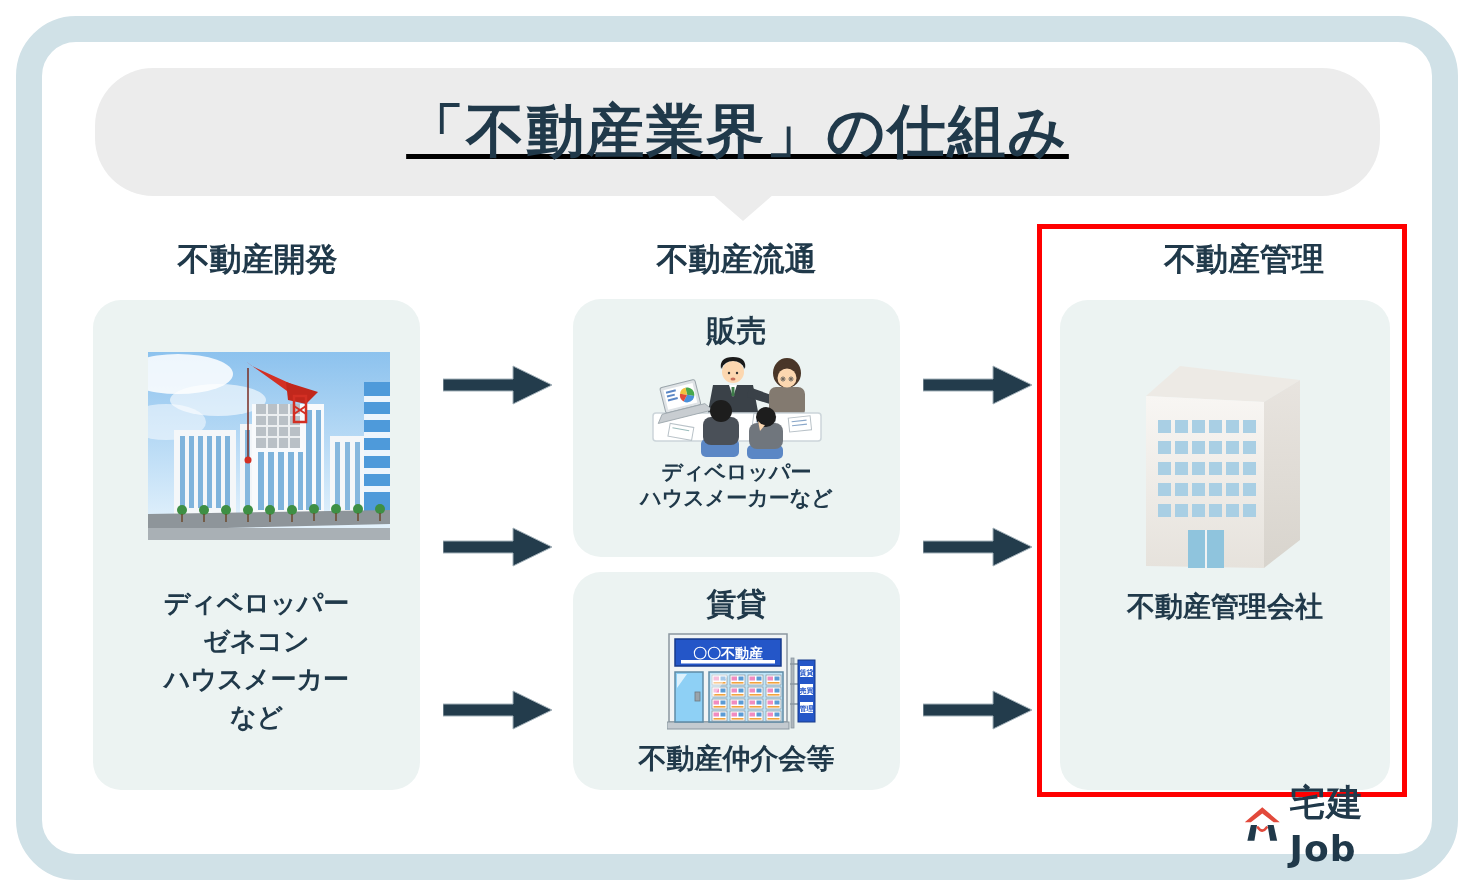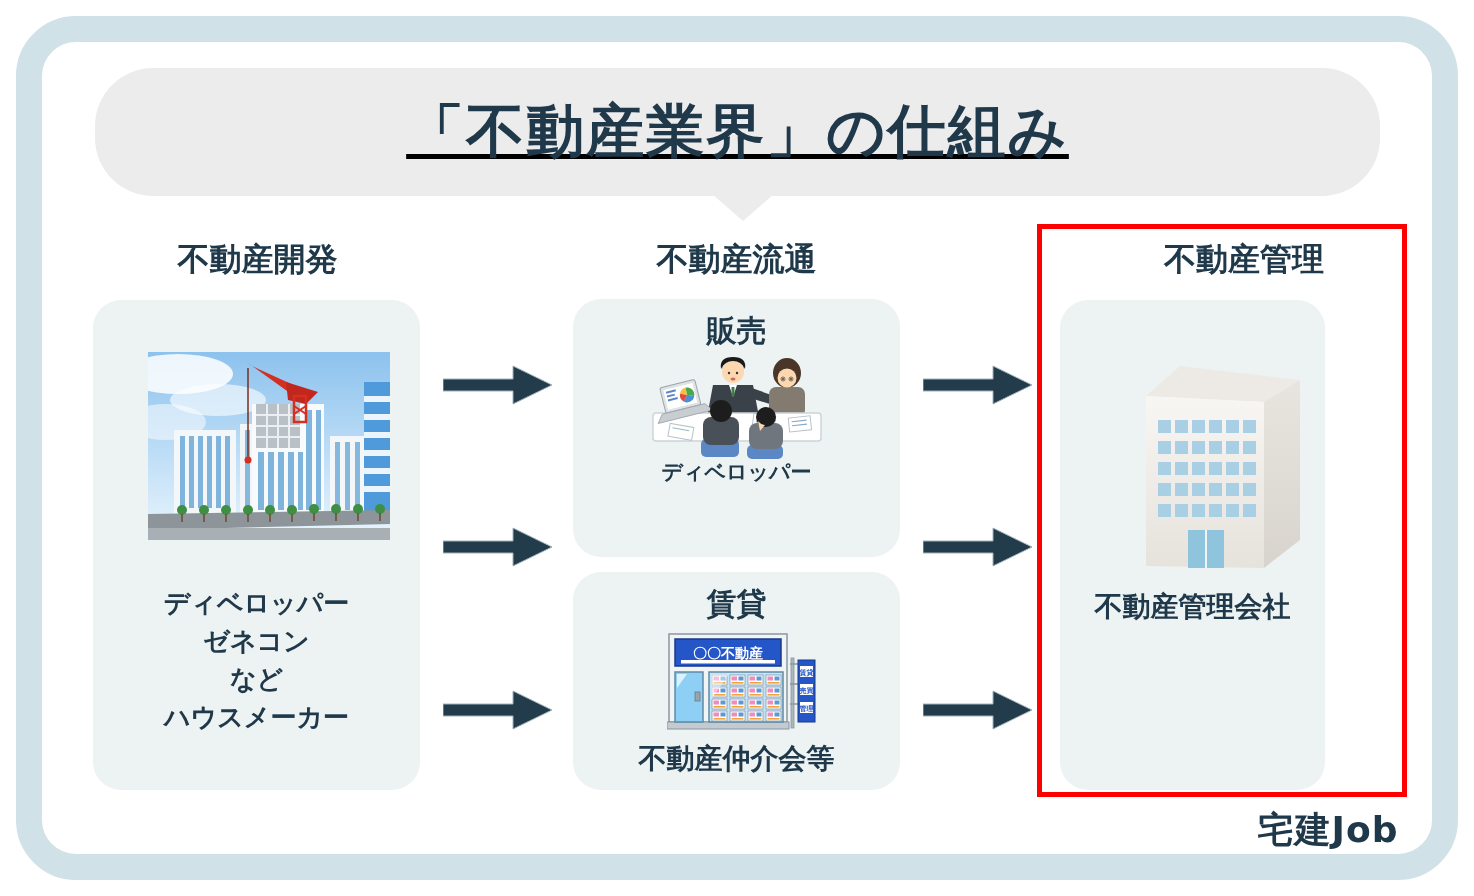--- a/index.html
+++ b/index.html
@@ -22,34 +22,34 @@
   .col-heading { top:238px; height:44px; display:flex; align-items:center;
     justify-content:center; font-size:32px; font-weight:bold; color:#20394a; }
   .h-dev  { left:95px;  width:325px; }
   .h-dist { left:573px; width:327px; }
   .h-mgmt { left:1037px; width:370px;padding-left:44px; }
 
   .card { background:#ecf3f2; border-radius:28px; overflow:hidden; }
   .card-dev   { left:93px;  top:300px; width:327px; height:490px; }
   .card-sales { left:573px; top:288px; width:327px; height:258px;margin-top:11px; }
   .card-rent  { left:573px; top:572px; width:327px; height:218px; }
-  .card-mgmt  { left:1060px; top:300px; width:265px; height:490px; }
+  .card-mgmt  { left:1060px; top:300px; width:330px; height:490px; }
 
   .red-box { left:1037px; top:224px; width:370px; height:573px;
     border:5px solid #ff0000; background:transparent; }
 
   .sub-label { width:100%; text-align:center; font-size:30px; font-weight:bold; color:#20394a; }
   .body-text { width:100%; text-align:center; font-weight:bold; color:#20394a; }
 
   .arrow { width:110px; height:40px; }
   .a1 { left:443px; top:365px; } .a2 { left:443px; top:527px; } .a3 { left:443px; top:690px; }
   .a4 { left:923px; top:365px; } .a5 { left:923px; top:527px; } .a6 { left:923px; top:690px; }
 
   .logo { left:1243px; top:798px; width:170px; height:52px; display:flex;
-    align-items:center; gap:8px;flex-direction:column; }
+    align-items:center; gap:8px; }
   .logo .logo-text { font-size:36px; font-weight:bold; color:#20394a; letter-spacing:1px; }
 </style>
 </head>
 <body>
 
 <div class="stage">
 
   <div class="abs frame"></div>
 
   <div class="abs title-banner">
@@ -160,22 +160,22 @@
           <line x1="166" y1="161" x2="166" y2="169"></line>
             <line x1="188" y1="161" x2="188" y2="169"></line>
           <line x1="210" y1="161" x2="210" y2="169"></line>
             <line x1="232" y1="161" x2="232" y2="169"></line>
         </g>
       </g>
     </svg>
     <div class="abs body-text" style="left:0; top:284px; font-size:26px; line-height:38px;">
       <div>ディベロッパー</div>
       <div>ゼネコン</div>
+      <div>ハウスメーカー</div>
       <div>など</div>
-      <div>ハウスメーカー</div>
     </div>
   </div>
 
   <div class="abs card card-sales">
     <div class="abs sub-label" style="top:12px;">販売</div>
     <svg class="abs" style="left:76px; top:56px;" width="176" height="106" viewBox="0 0 176 106">
 
       <g>
         <polygon points="64,30 104,30 110,62 58,62" fill="#3a4148"></polygon>
         <polygon points="80,30 88,30 84,42" fill="#ffffff"></polygon>
@@ -238,20 +238,21 @@
       </g>
       <g>
         <rect x="98" y="90" width="36" height="14" rx="5" fill="#5b87c5"></rect>
         <rect x="100" y="68" width="34" height="26" rx="8" fill="#70767d"></rect>
         <circle cx="117" cy="62" r="10" fill="#1d1d1d"></circle>
         <path d="M109 66 a10 10 0 0 0 7 4 l-5 6 Z" fill="#fcd7b0"></path>
       </g>
     </svg>
     <div class="abs body-text" style="left:0; top:160px; font-size:21px; line-height:26px;">
       <div>ディベロッパー</div>
+      <div>ハウスメーカーなど</div>
     </div>
   </div>
 
   <div class="abs card card-rent">
     <div class="abs sub-label" style="top:12px;">賃貸</div>
     <svg class="abs" style="left:94px; top:58px;" width="150" height="102" viewBox="0 0 150 102">
       <defs>
         <g id="flyer">
           <rect x="0" y="0" width="15" height="10" fill="#ffffff" stroke="#8a97a0" stroke-width="0.8"></rect>
           <rect x="1.5" y="1.5" width="5.5" height="4" fill="#f08bc0"></rect>

